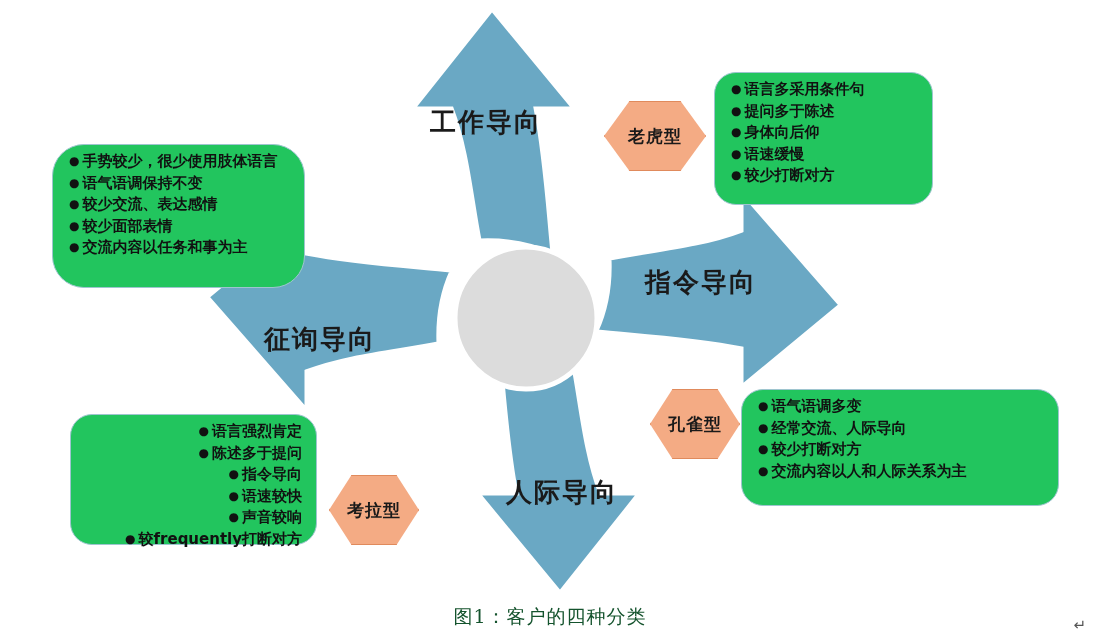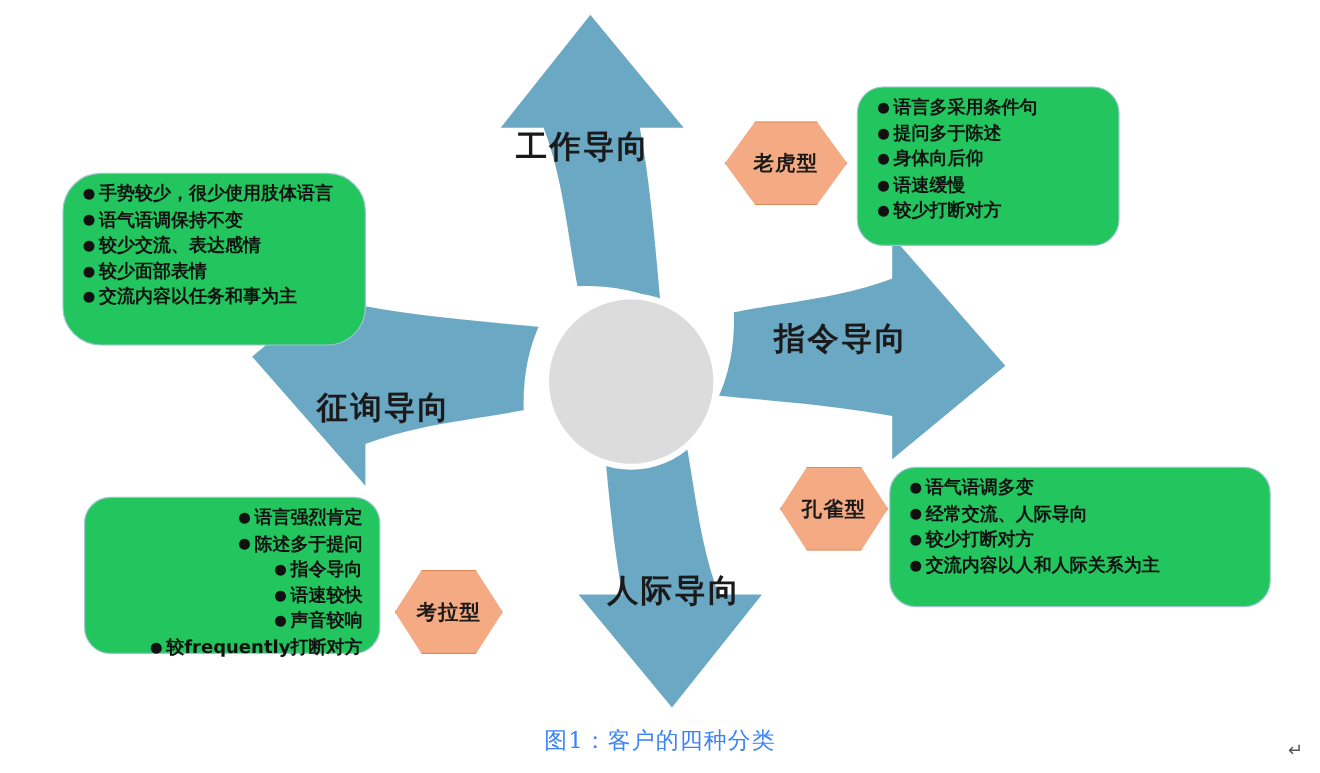--- a/index.html
+++ b/index.html
@@ -101,21 +101,21 @@
   #box-peacock { left: 741px; top: 389px; width: 318px; height: 117px; }
 
   
   #caption {
     position: absolute;
     left: 0;
     top: 604px;
     width: 1100px;
     text-align: center;
     font-size: 19px;
-    color: #3b82f6;
+    color: #14532d;
     font-family: "DejaVu Serif", "Liberation Serif", serif;
     letter-spacing: 1px;
   }
   #pilcrow {
     position: absolute;
     right: 14px;
     top: 616px;
     font-size: 15px;
     color: #555555;
   }

